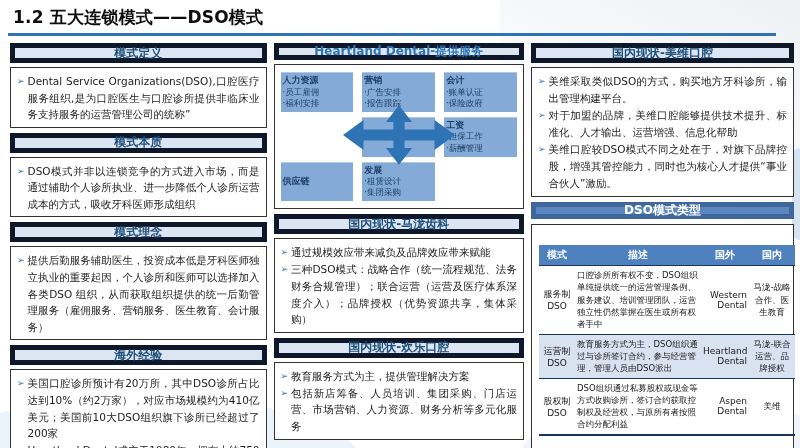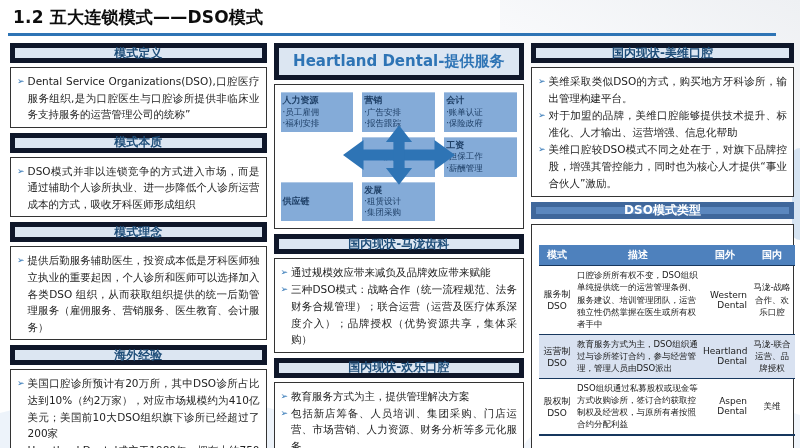--- a/index.html
+++ b/index.html
@@ -27,21 +27,21 @@
   .cols { position:relative; z-index:2; display:flex; gap:7px; padding:7px 6px 0 10px; align-items:flex-start; }
   .col { display:flex; flex-direction:column; }
   .col-left  { width:257px; }
   .col-mid   { width:251px; }
   .col-right { width:263px; }
   .sec { margin-bottom:5px; }
 
   .sec-header { height:20px; background:#dce6f2; border:5px solid #0f172a;
     display:flex; align-items:center; justify-content:center;
     font-size:12px; font-weight:bold; color:#1F4E79; }
-  .sec-header.en   { color:#2E74B5; font-size:15px; height:37px; }
+  .sec-header.en   { color:#2E74B5; font-size:12px; height:17px; }
   .sec-header.dark { background:#5B87BE; color:#ffffff; border-color:#3f679b; height:17px; }
 
   .sec-body { margin-top:4px; background:#fff; border:1.5px solid #333333; padding:5px 6px 4px 6px; }
   .bullet { display:flex; gap:3px; font-size:10.5px; line-height:1.58; text-align:justify; }
   .bullet .mk { color:#2E74B5; font-size:9px; line-height:1.9; flex:0 0 auto; }
   .col-right .bullet { line-height:1.62; }
 
   
   .diagram { margin-top:4px; border:1.5px solid #333333; background:#fff; padding:7px 6px;
     display:grid; grid-template-columns:1fr 1fr 1fr; gap:5px 9px; position:relative; }
@@ -240,21 +240,21 @@
               <th>描述</th>
               <th>国外</th>
               <th>国内</th>
             </tr>
           </thead>
           <tbody>
             <tr>
               <td class="mode">服务制 DSO</td>
               <td class="desc">口腔诊所所有权不变，DSO组织单纯提供统一的运营管理条例、服务建议、培训管理团队，运营独立性仍然掌握在医生或所有权者手中</td>
               <td class="foreign">Western Dental</td>
-              <td class="domestic">马泷-战略合作、欢乐口腔</td>
+              <td class="domestic">马泷-战略合作、医生教育</td>
             </tr>
             <tr class="alt">
               <td class="mode">运营制 DSO</td>
               <td class="desc">教育服务方式为主，DSO组织通过与诊所签订合约，参与经营管理，管理人员由DSO派出</td>
               <td class="foreign">Heartland Dental</td>
               <td class="domestic">马泷-联合运营、品牌授权</td>
             </tr>
             <tr>
               <td class="mode">股权制 DSO</td>
               <td class="desc">DSO组织通过私募股权或现金等方式收购诊所，签订合约获取控制权及经营权，与原所有者按照合约分配利益</td>

